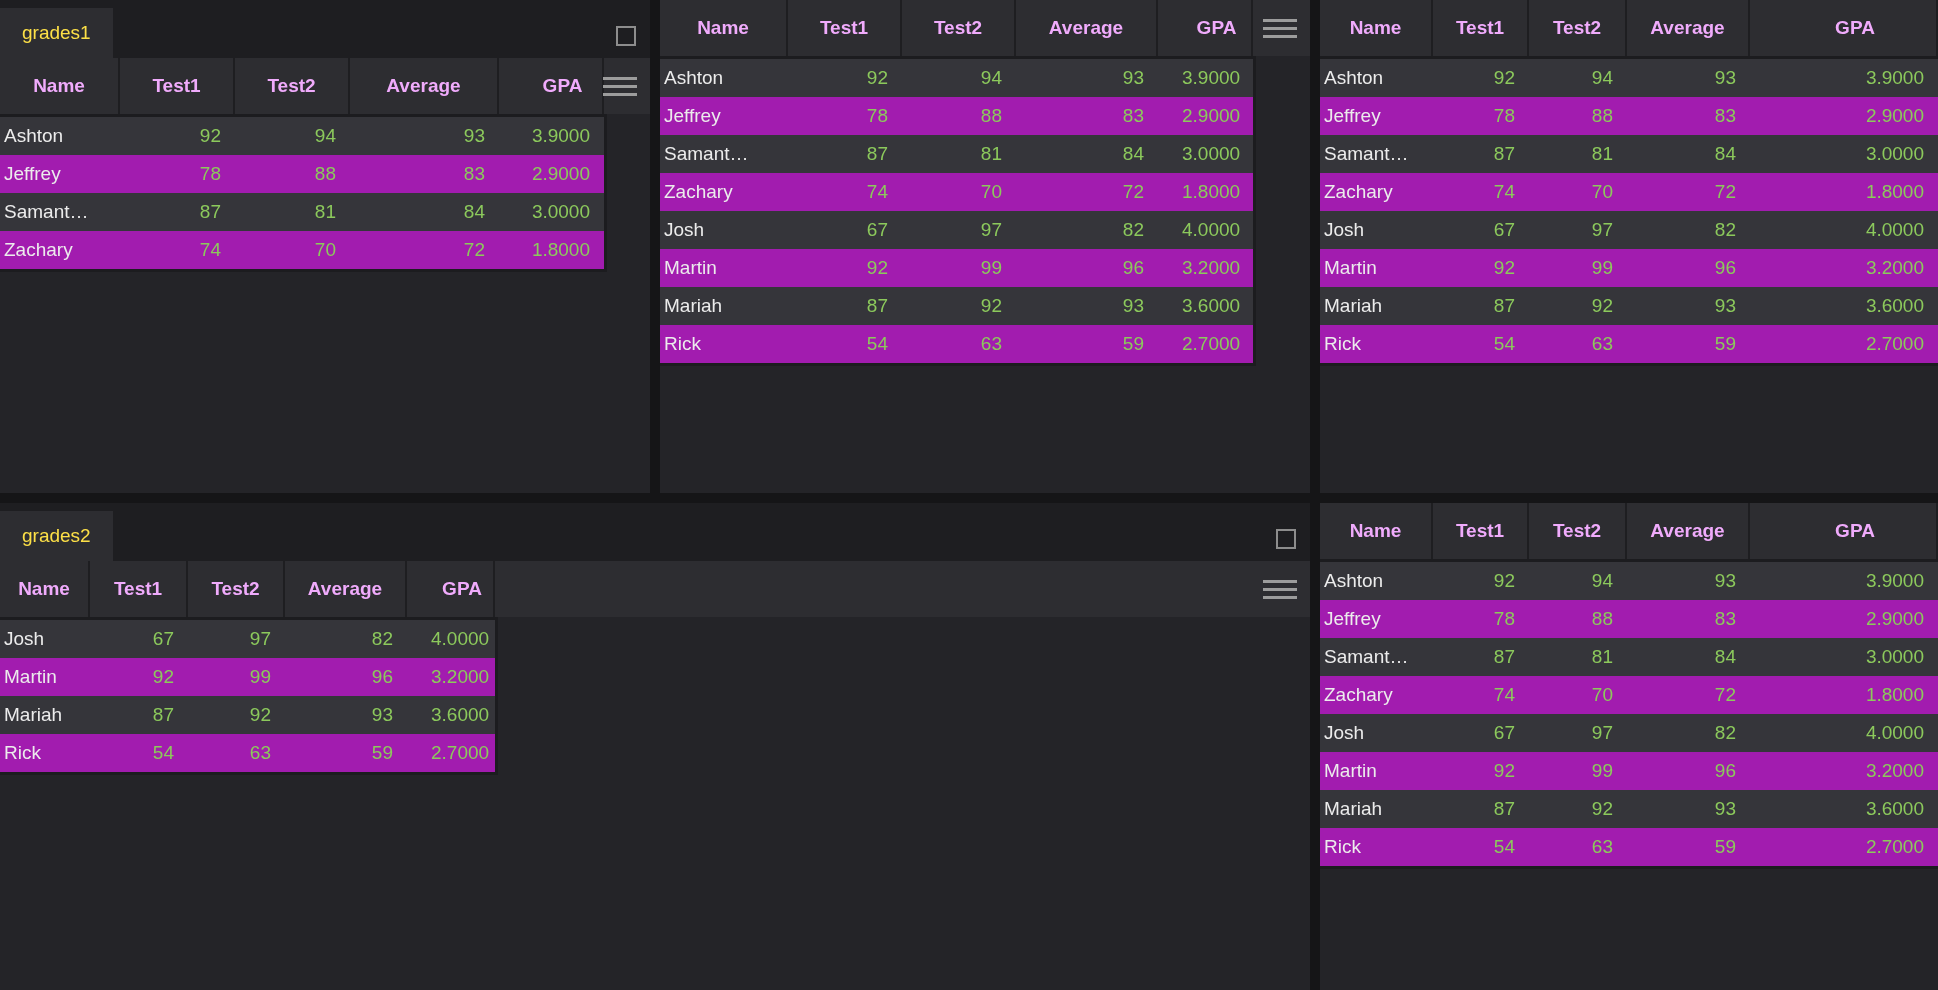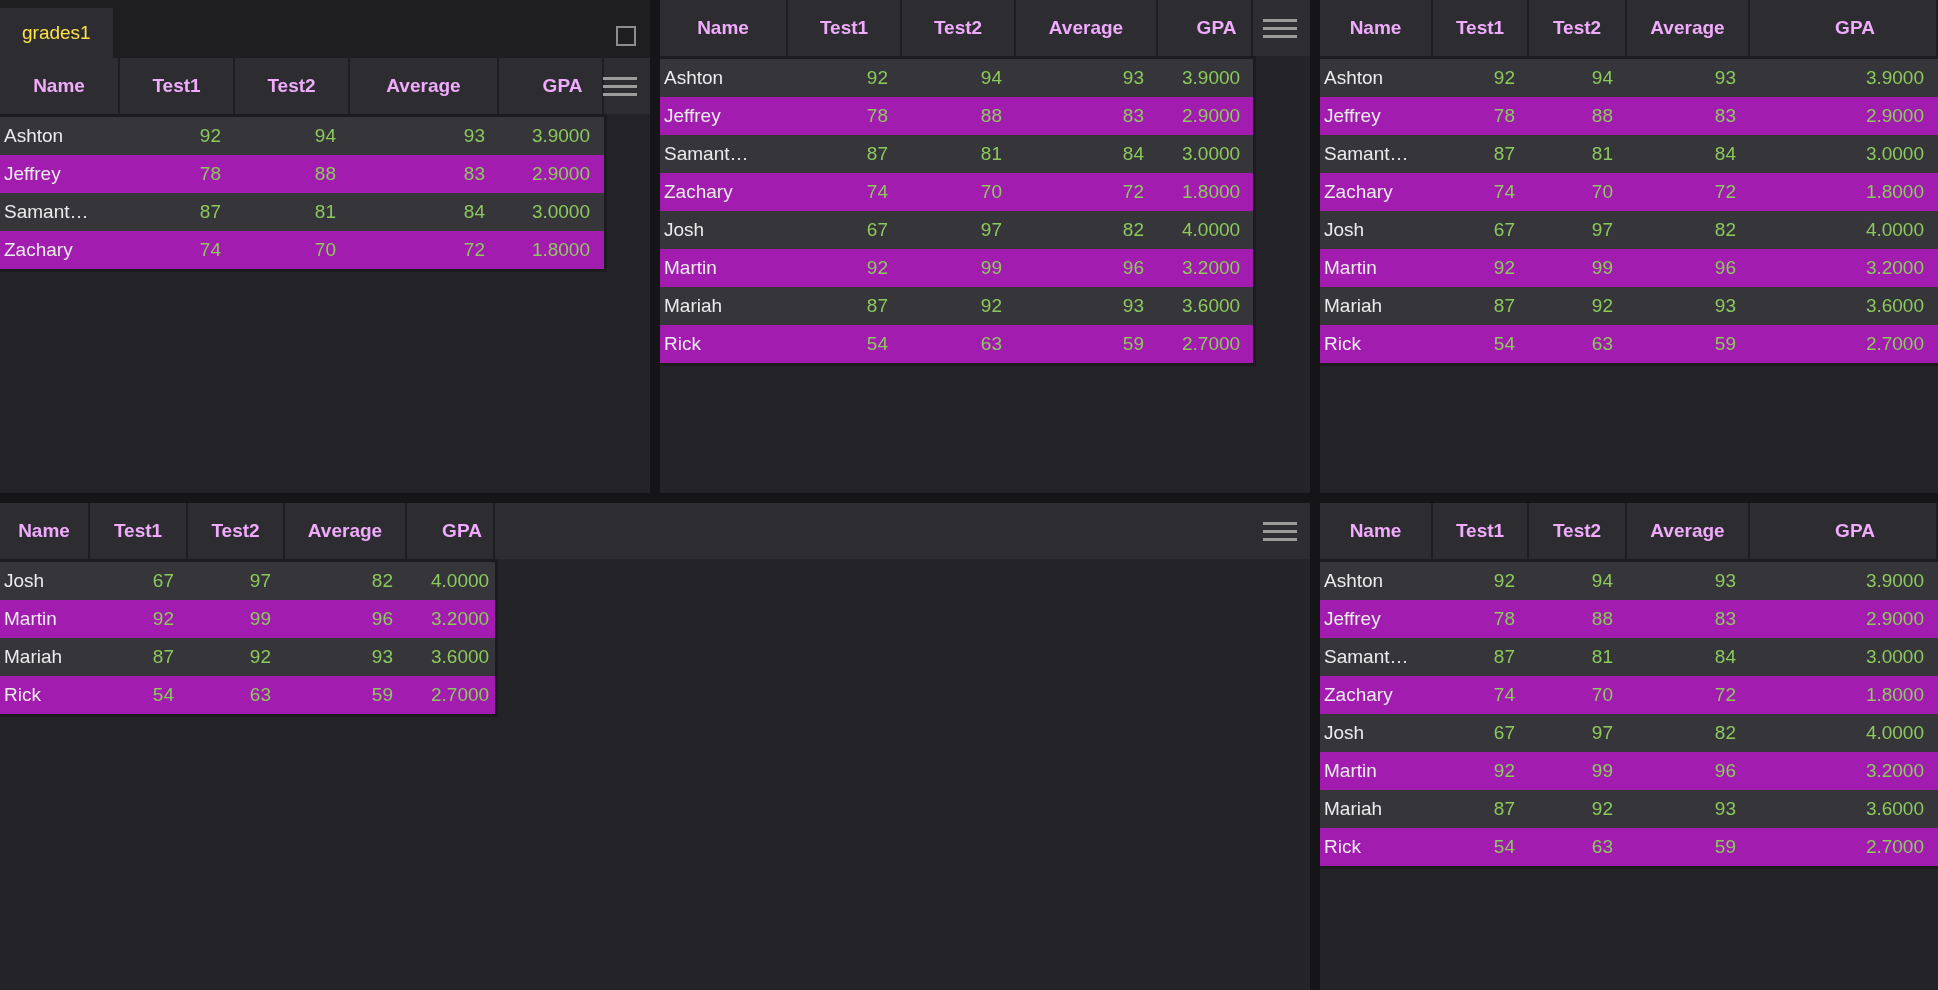--- a/index.html
+++ b/index.html
@@ -243,20 +243,27 @@
       </div><div class="tr even">
         <div class="td c0 name">Rick</div>
         <div class="td c1 num">54</div>
         <div class="td c2 num">63</div>
         <div class="td c3 num">59</div>
         <div class="td c4 num">2.7000</div>
       </div></div>
 </div>
 
 <div class="panel" id="p-grades2">
+  <div class="tabbar">
+    <div class="tab">
+      <span>grades2</span>
+    </div>
+    <div class="tabbar-spacer"></div>
+    <div class="maximize-btn"></div>
+  </div>
   <div class="thead">
       <div class="th c0">Name</div>
       <div class="th c1">Test1</div>
       <div class="th c2">Test2</div>
       <div class="th c3">Average</div>
       <div class="th c4">GPA</div>
       <div class="th-fill">
         <div class="menu-btn">
           <div class="menu-bar"></div>
           <div class="menu-bar"></div>

